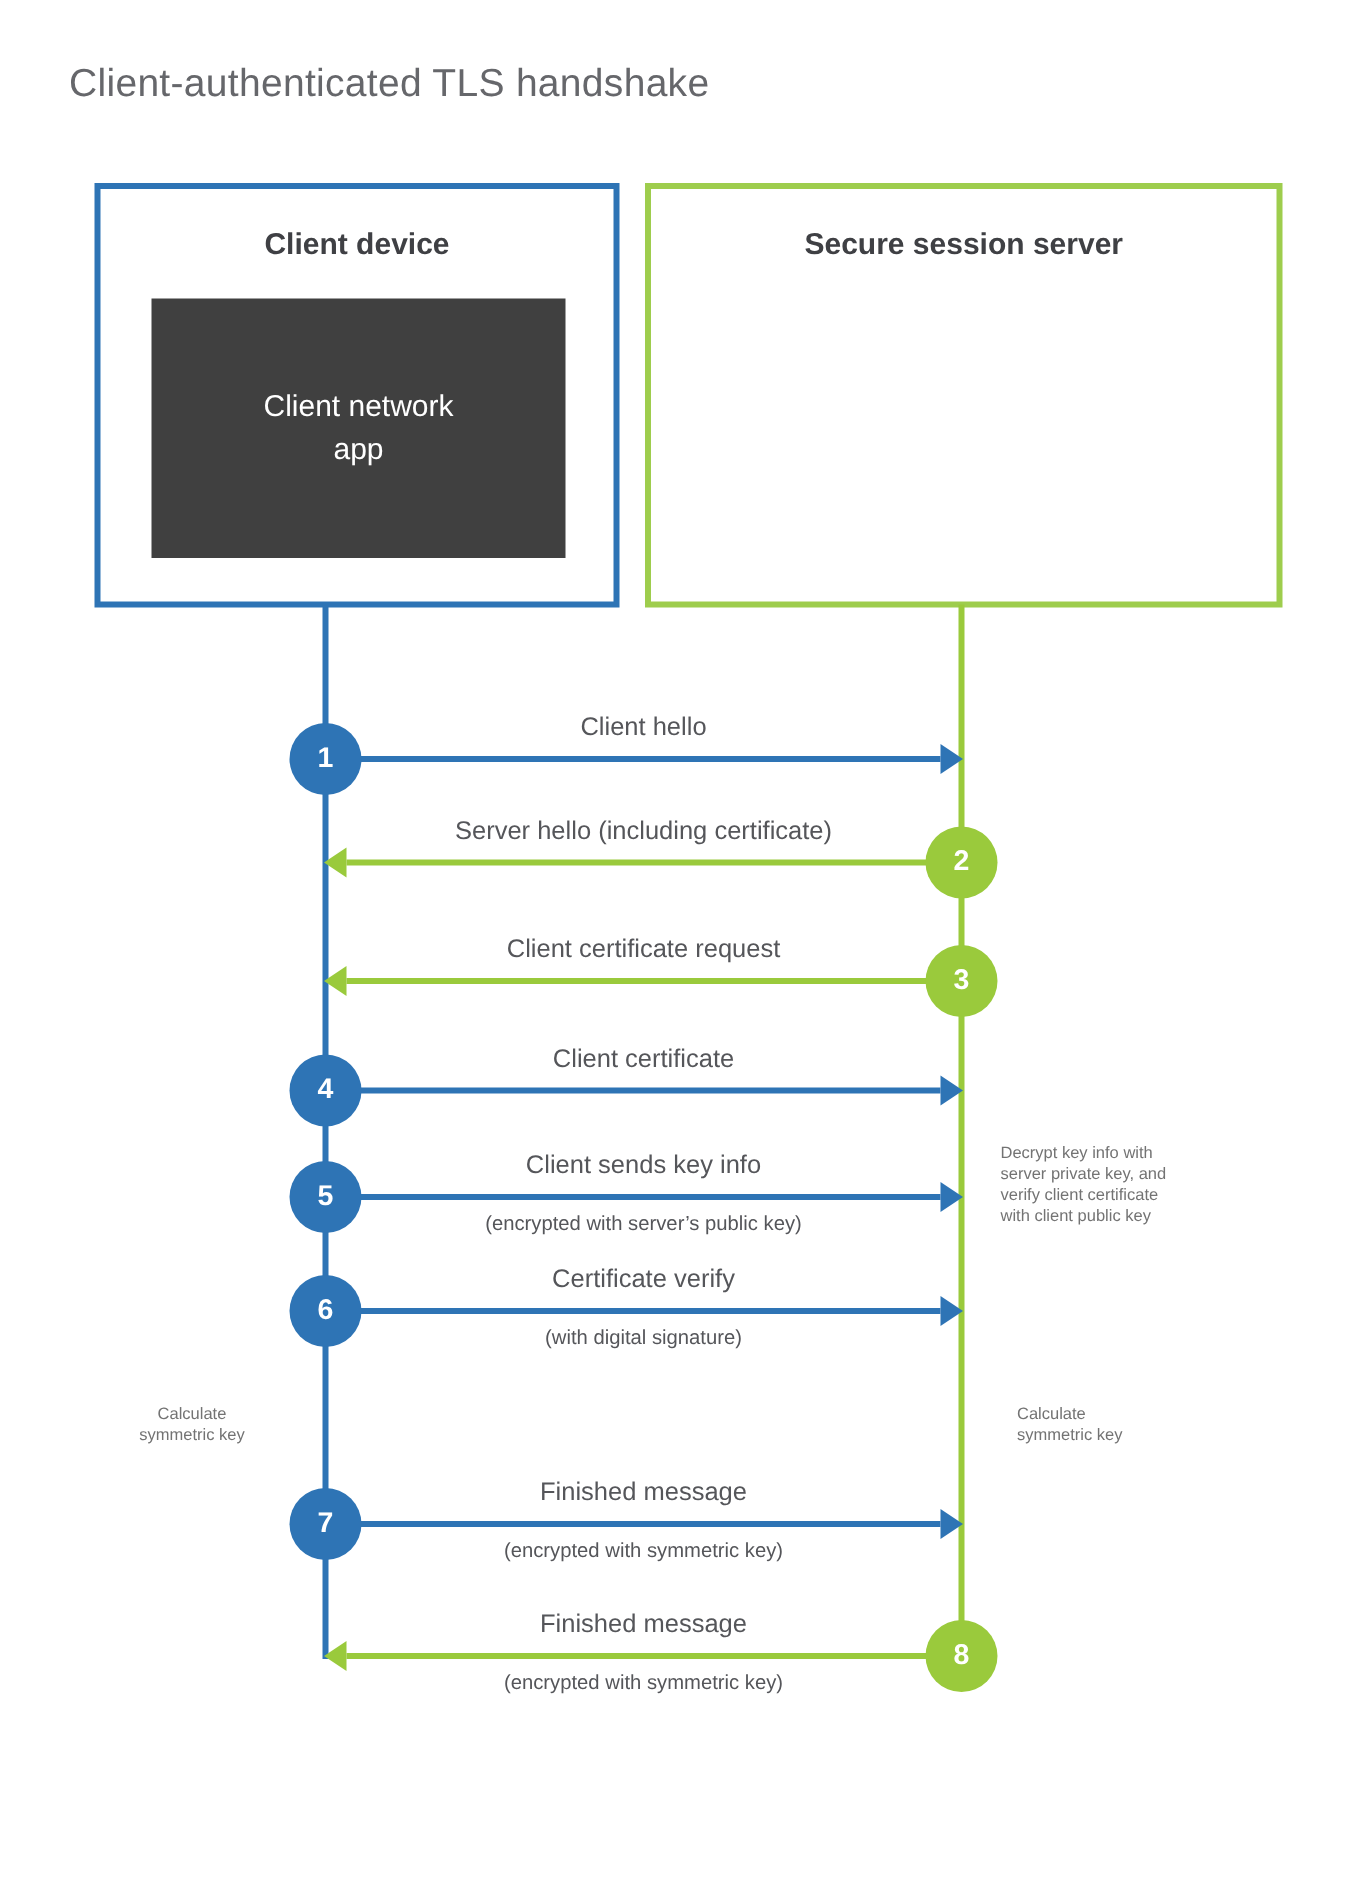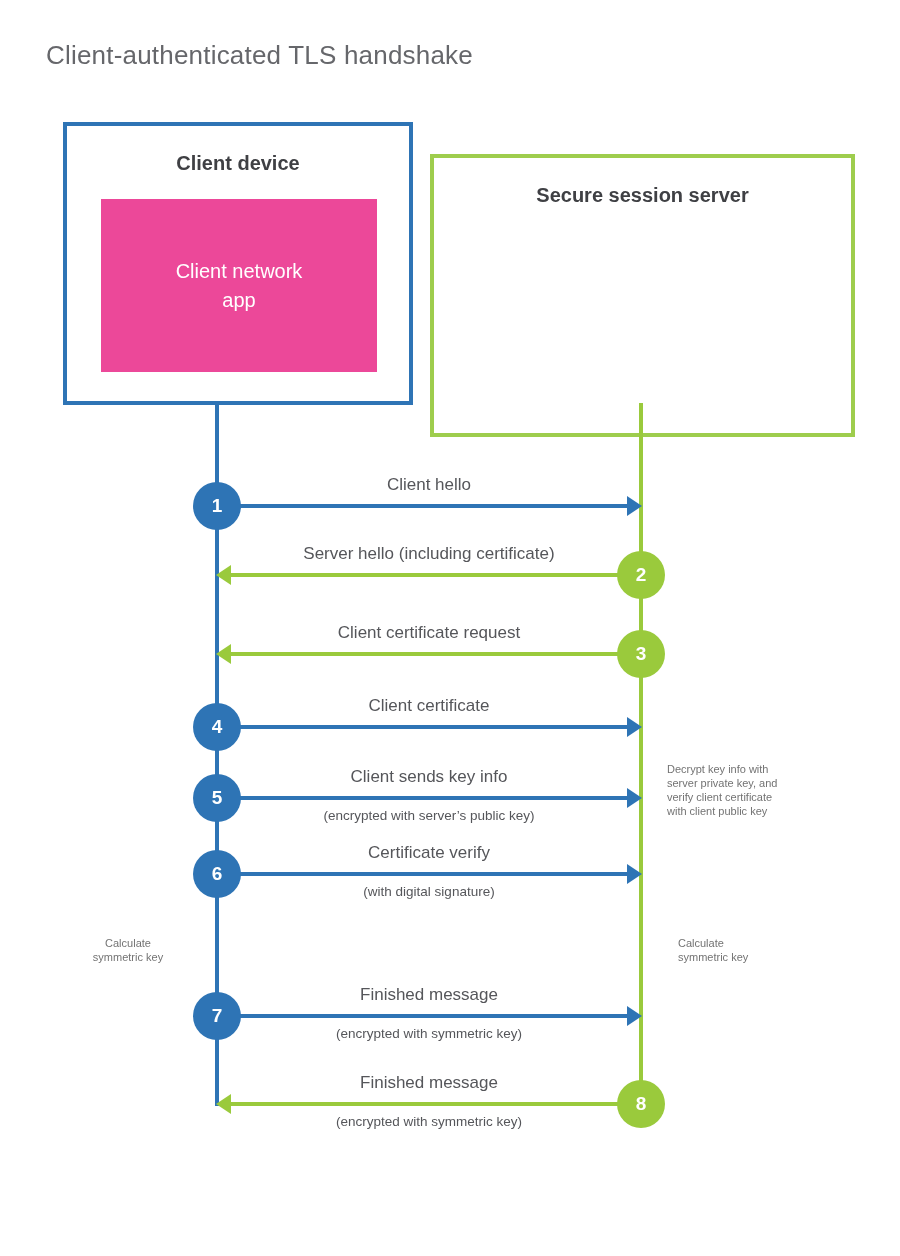--- a/index.html
+++ b/index.html
@@ -7,28 +7,28 @@
     position:relative;width:900px;height:1256px;background:#ffffff;overflow:hidden;
     font-family:"Liberation Sans","DejaVu Sans",sans-serif;
   }
   .title{
     position:absolute;left:36px;top:30px;margin:10px;
     font-size:26px;font-weight:300;color:#66676b;letter-spacing:.2px;
   }
   
   .box{position:absolute;top:122px;height:283px;background:#fff;box-sizing:border-box;}
   .client-box{left:40px;width:350px;border:4px solid #2e74b5;margin-left:23px;}
-  .server-box{left:430px;width:425px;border:4px solid #9ecd4d;margin-top:32px;}
+  .server-box{left:430px;width:425px;border:4px solid #9ecd4d;}
   .box-title{
     position:absolute;left:0;top:26px;width:100%;text-align:center;
     font-size:20px;font-weight:700;color:#3f4044;
   }
   .client-app{
     position:absolute;left:34px;top:73px;width:276px;height:173px;
-    background:#ec4899;color:#ffffff;font-size:20px;line-height:1.45;
+    background:#404040;color:#ffffff;font-size:20px;line-height:1.45;
     display:flex;align-items:center;justify-content:center;text-align:center;
     white-space:pre-line;
   }
   .server-bar{
     position:absolute;left:40px;width:337px;height:48px;background:#b6d985;
     color:#ffffff;font-size:20px;display:flex;align-items:center;justify-content:center;
   }
   .bar-0{top:75px;} .bar-1{top:137px;} .bar-2{top:199px;}
   
   .vline{position:absolute;top:403px;width:4px;z-index:1;}

